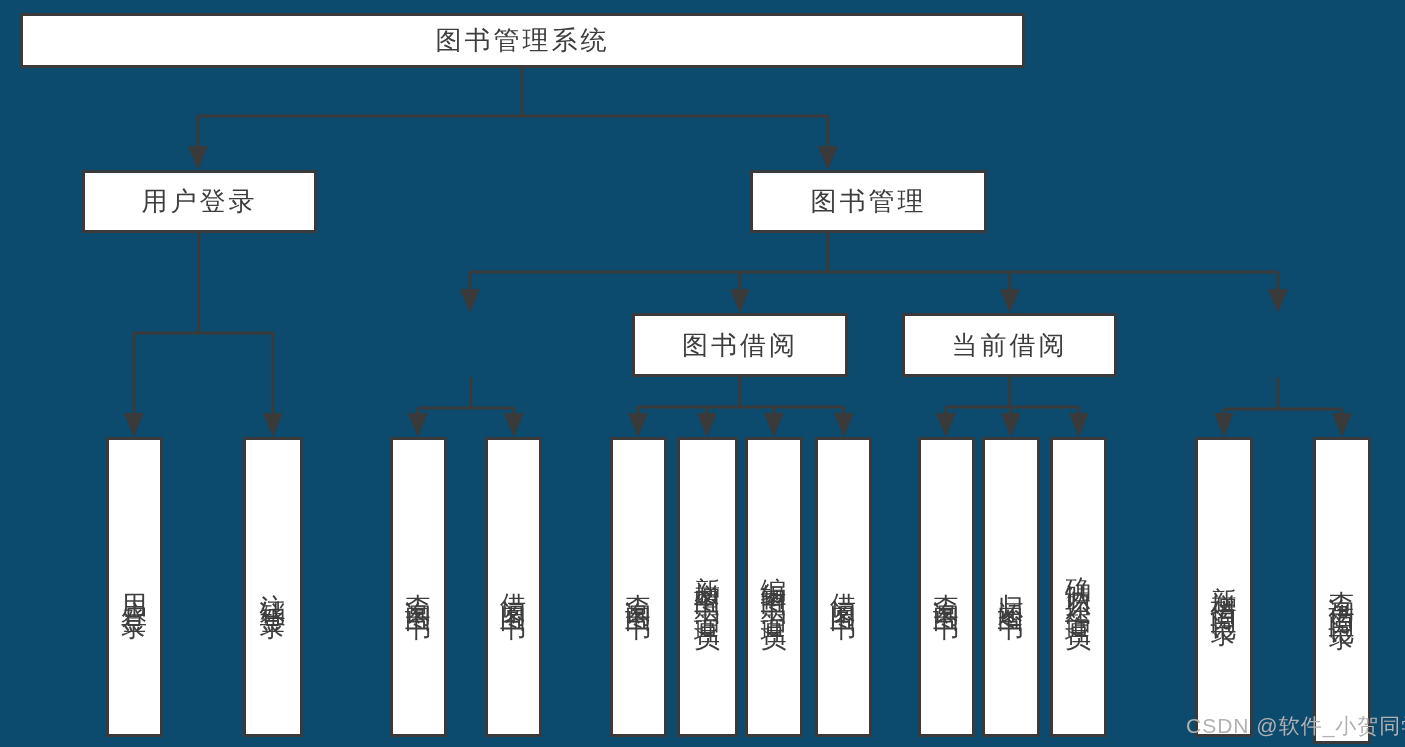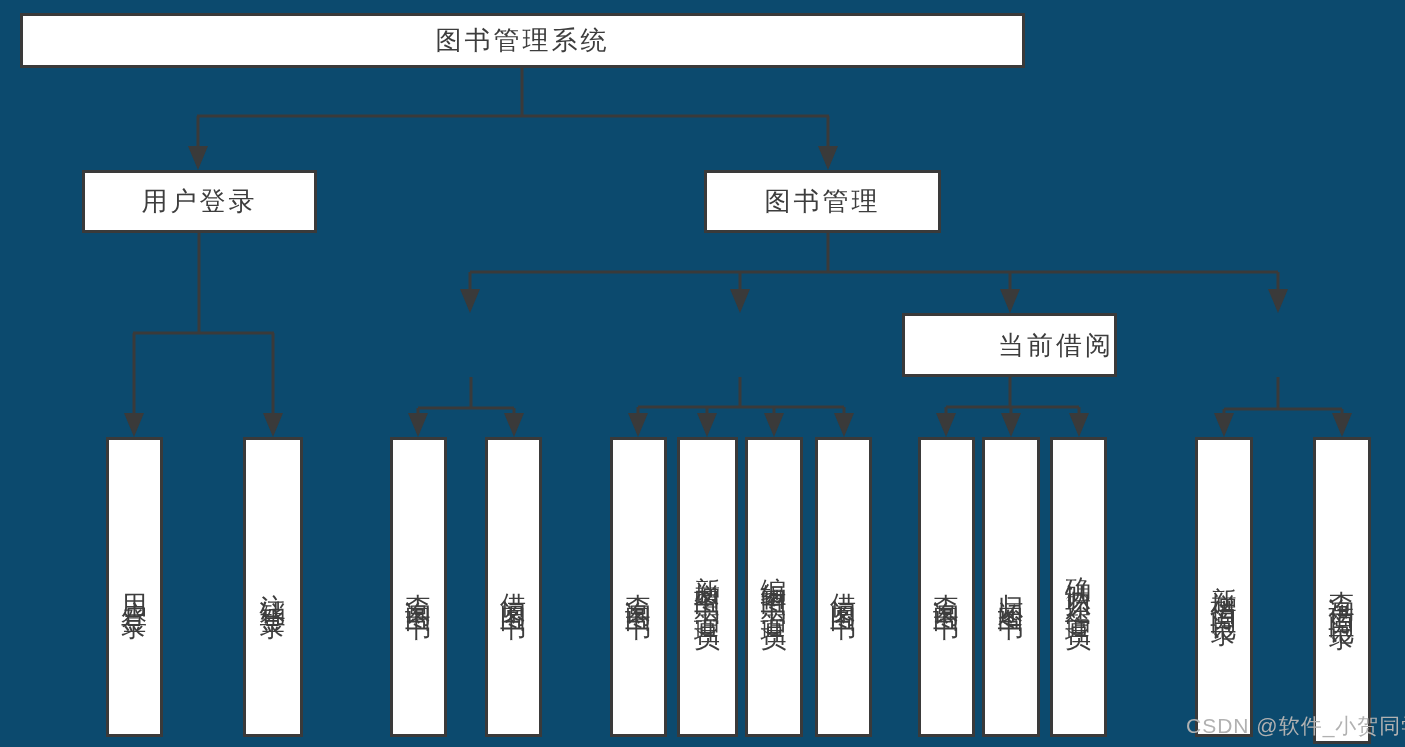--- a/index.html
+++ b/index.html
@@ -95,25 +95,28 @@
     </g>
   </svg>
 
   <div class="box hbox" style="left:20px;top:13px;width:1005px;height:55px;">
     <span>图书管理系统</span>
   </div>
 
   <div class="box hbox" style="left:82px;top:170px;width:235px;height:63px;">
     <span>用户登录</span>
   </div>
-  <div class="box hbox" style="left:704px;top:170px;width:237px;height:63px;">
+  <div class="box hbox" style="left:750px;top:170px;width:237px;height:63px;">
     <span>图书管理</span>
   </div>
 
-  <div class="box hbox" style="left:902px;top:313px;width:215px;height:64px;justify-content:flex-end;">
+  <div class="box hbox" style="left:632px;top:313px;width:216px;height:64px;">
+    <span>图书借阅</span>
+  </div>
+  <div class="box hbox" style="left:902px;top:313px;width:215px;height:64px;">
     <span>当前借阅</span>
   </div>
 
   <div class="box vbox" style="left:106px;width:57px;">
     <span>用户登录</span>
   </div>
   <div class="box vbox" style="left:243px;width:60px;">
     <span>注销登录</span>
   </div>
 

